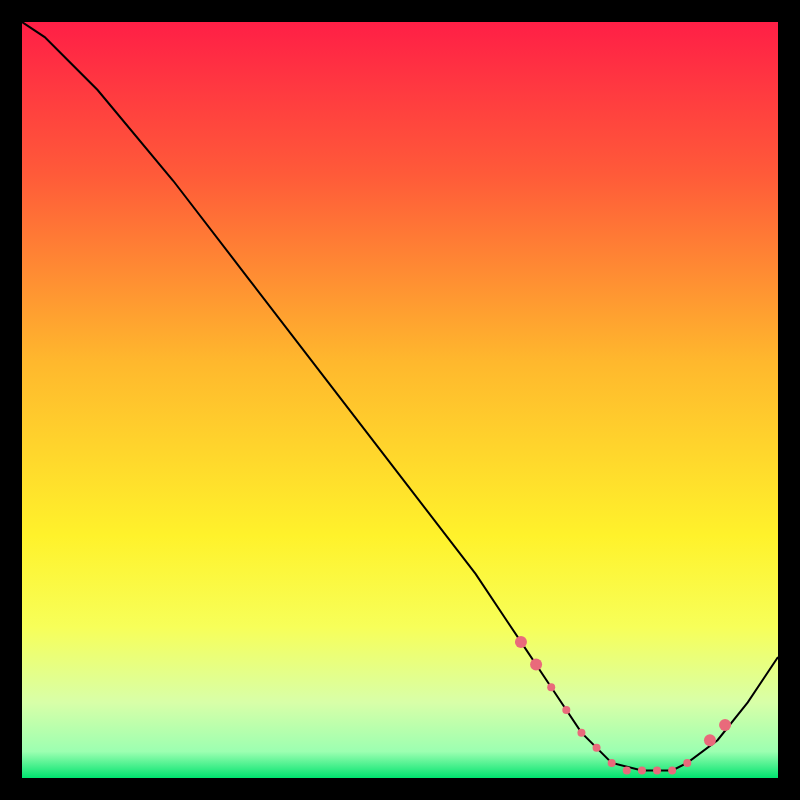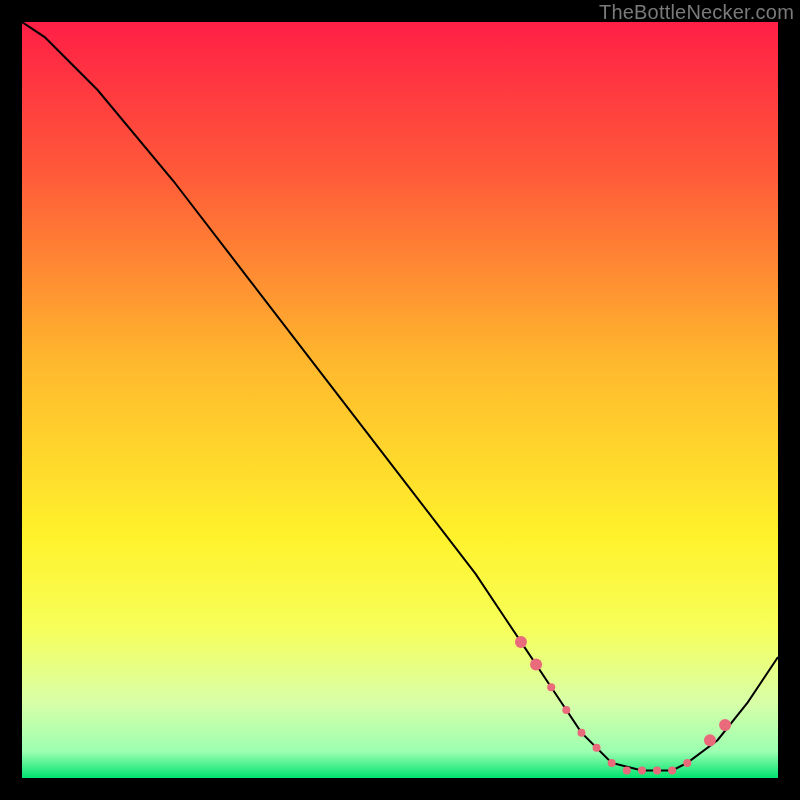--- a/index.html
+++ b/index.html
@@ -32,21 +32,20 @@
     top: 22px;
     width: 756px;
     height: 756px;
     display: block;
   }
 </style>
 </head>
 <body>
 
 <div class="frame">
-  <div class="attribution">TheBottleNecker.com</div>
 
   <svg class="plot" viewBox="0 0 100 100" preserveAspectRatio="none">
     <defs>
       <linearGradient id="bg-grad" x1="0" y1="0" x2="0" y2="1">
           <stop offset="0.00%" stop-color="#ff1f46"></stop>
           <stop offset="20.00%" stop-color="#ff5a39"></stop>
           <stop offset="45.00%" stop-color="#ffb82d"></stop>
           <stop offset="68.00%" stop-color="#fff22b"></stop>
           <stop offset="80.00%" stop-color="#f7ff59"></stop>
           <stop offset="90.00%" stop-color="#d8ffa8"></stop>

